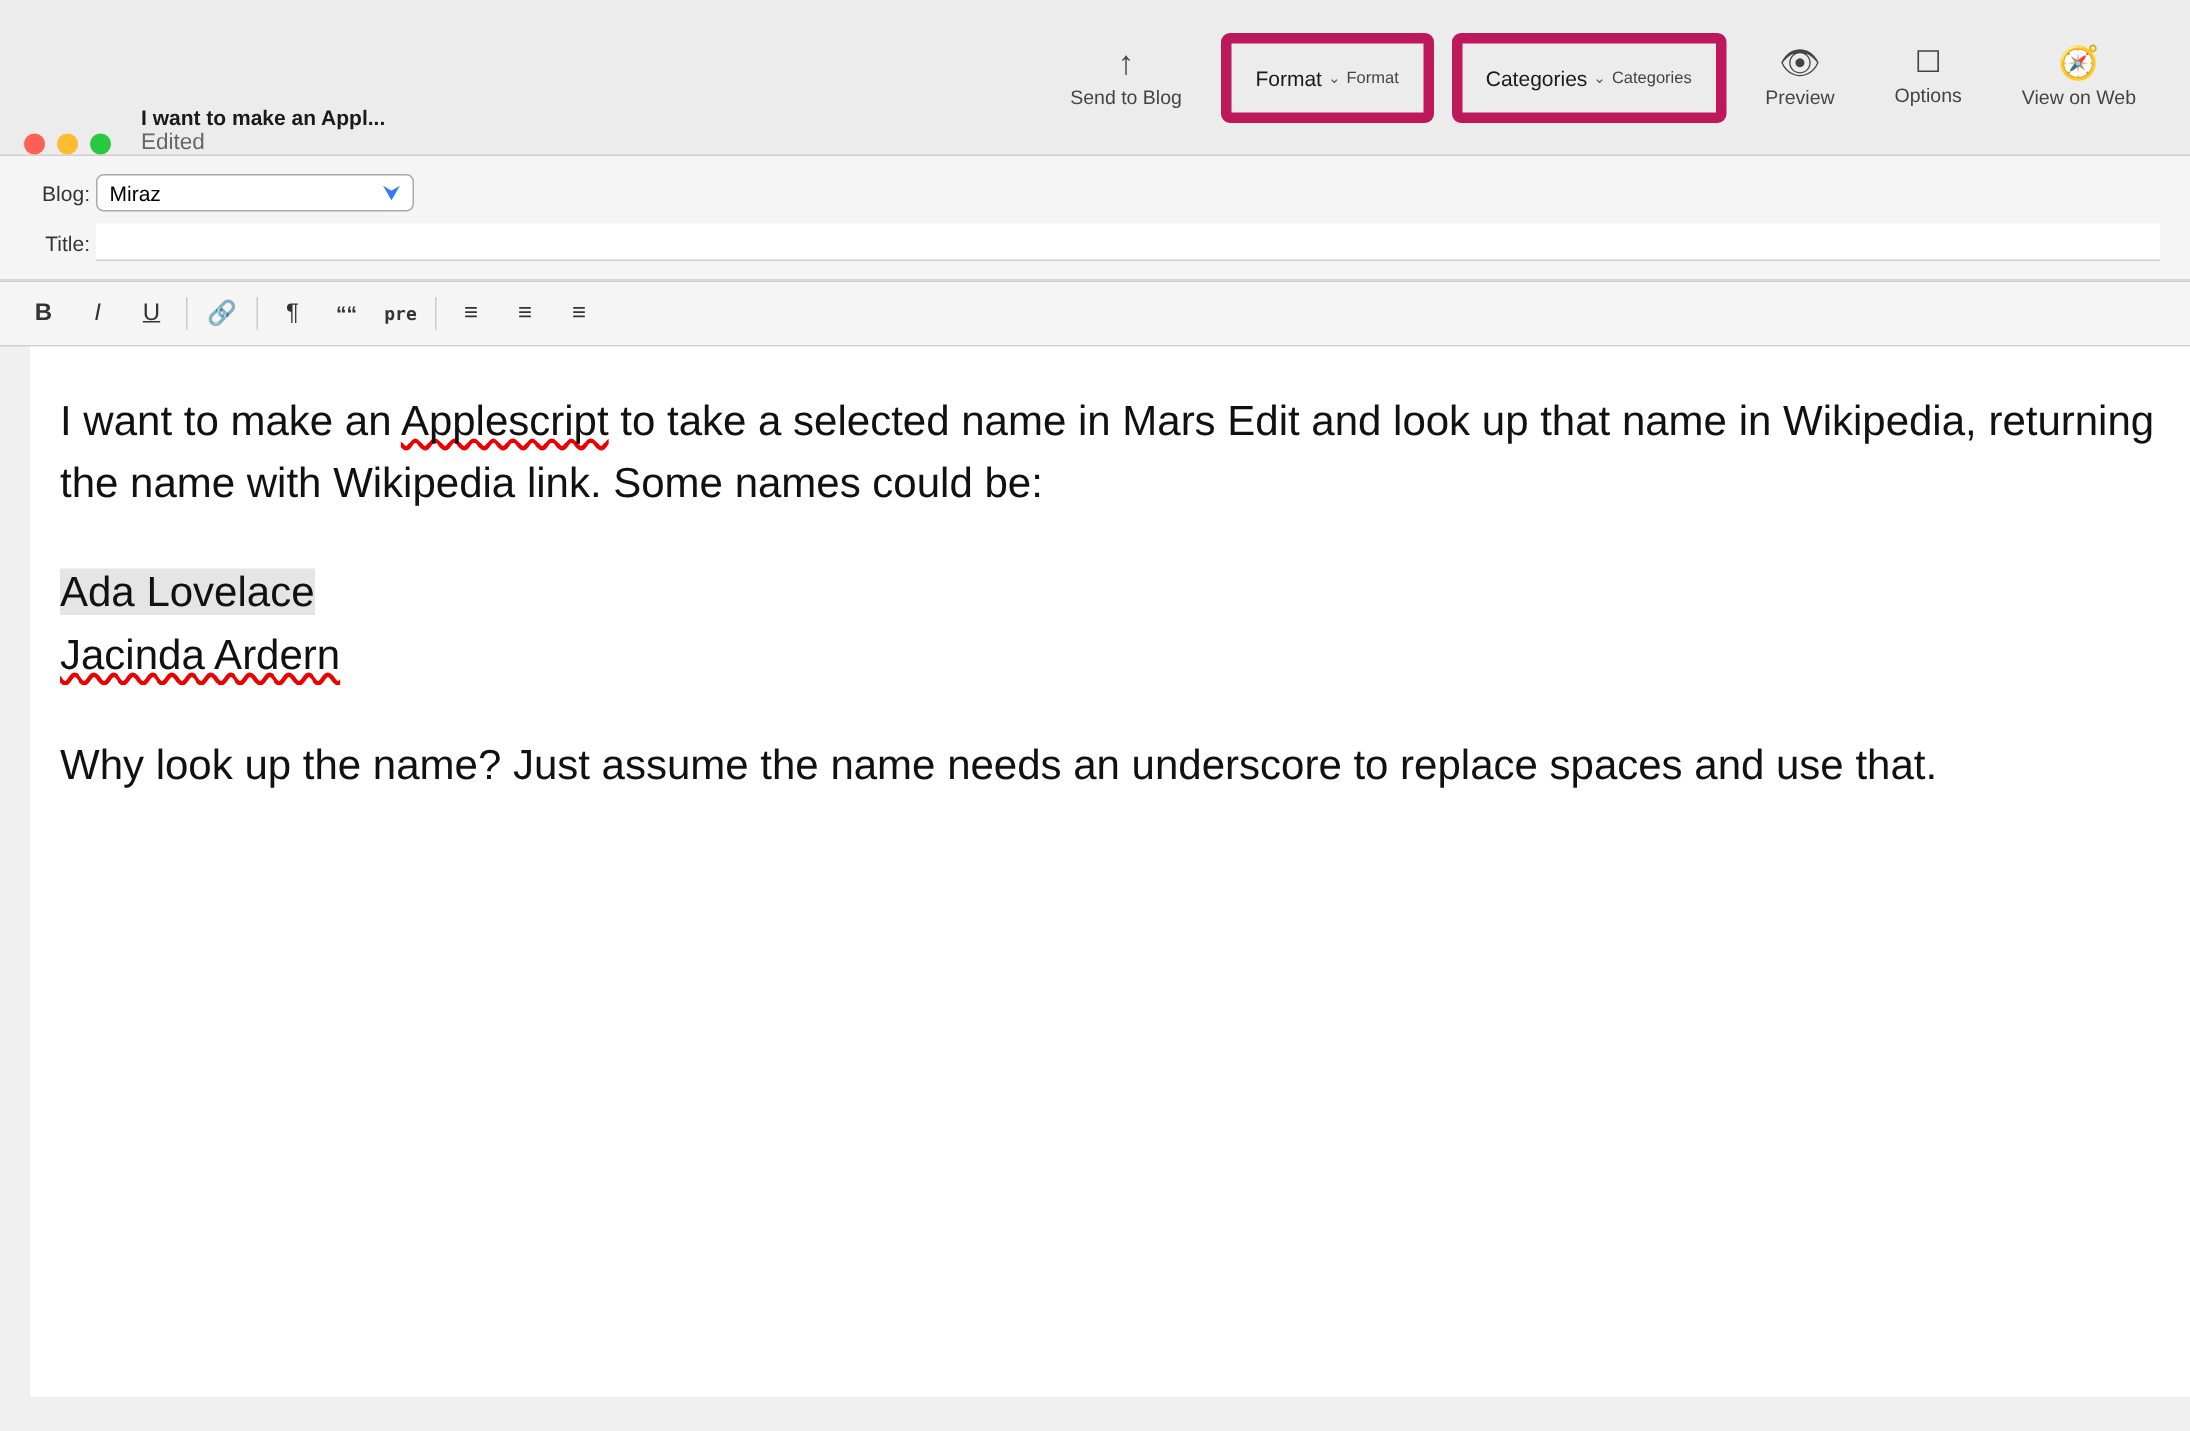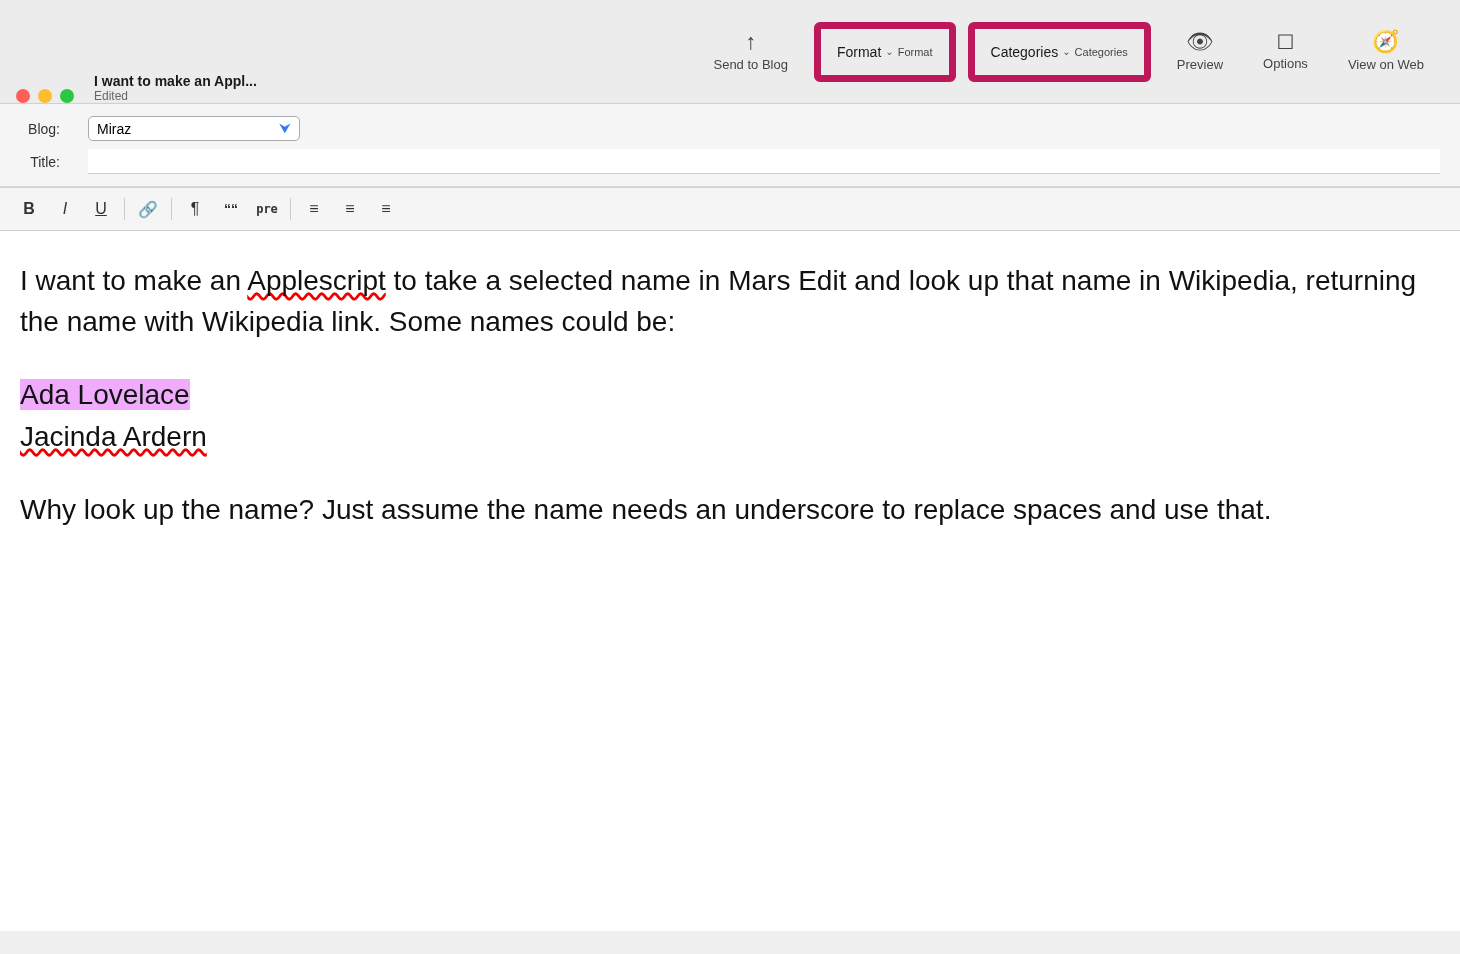--- a/index.html
+++ b/index.html
@@ -42,21 +42,21 @@
       display: flex;
       flex-direction: column;
       margin-right: auto;
     }
     .window-title-text {
       font-size: 14px;
       font-weight: 600;
       color: #1a1a1a;
     }
     .window-subtitle {
-      font-size: 12px;
+      font-size: 15px;
       color: #666;
     }
 
     .toolbar-actions {
       display: flex;
       align-items: center;
       gap: 0;
       height: 100%;
     }
 
@@ -117,21 +117,21 @@
     
     .meta-bar {
       background: #f5f5f5;
       border-bottom: 1px solid #d8d8d8;
       padding: 8px 20px;
     }
     .meta-row {
       display: flex;
       align-items: center;
       padding: 4px 0;
-      gap: 28px;
+      gap: 4px;
     }
     .meta-label {
       font-size: 14px;
       color: #333;
       width: 40px;
       text-align: right;
     }
     .blog-select {
       display: flex;
       align-items: center;
@@ -192,20 +192,21 @@
     }
     .fmt-pre {
       font-family: monospace; font-size: 12px; font-weight: 600;
     }
 
     
     .editor {
       background: white;
       min-height: 700px;
       padding: 30px 20px 16px 20px;
+      margin-left: 20px;
     }
     .editor-content {
       font-size: 28px;
       line-height: 1.45;
       color: #111;
       font-family: -apple-system, BlinkMacSystemFont, "Helvetica Neue", Arial, sans-serif;
       max-width: 100%;
     }
 
     .editor-para {
@@ -215,21 +216,21 @@
     .editor-blank {
       height: 32px;
     }
 
     .misspelled {
       text-decoration: underline wavy #e00;
       text-decoration-skip-ink: none;
     }
 
     .selected-text {
-      background: #f0abfc;
+      background: #e5e5e5;
       color: #111;
     }
 
     .names-block {
       margin: 0;
     }
 
     .name-line {
       display: block;
       line-height: 1.5;

